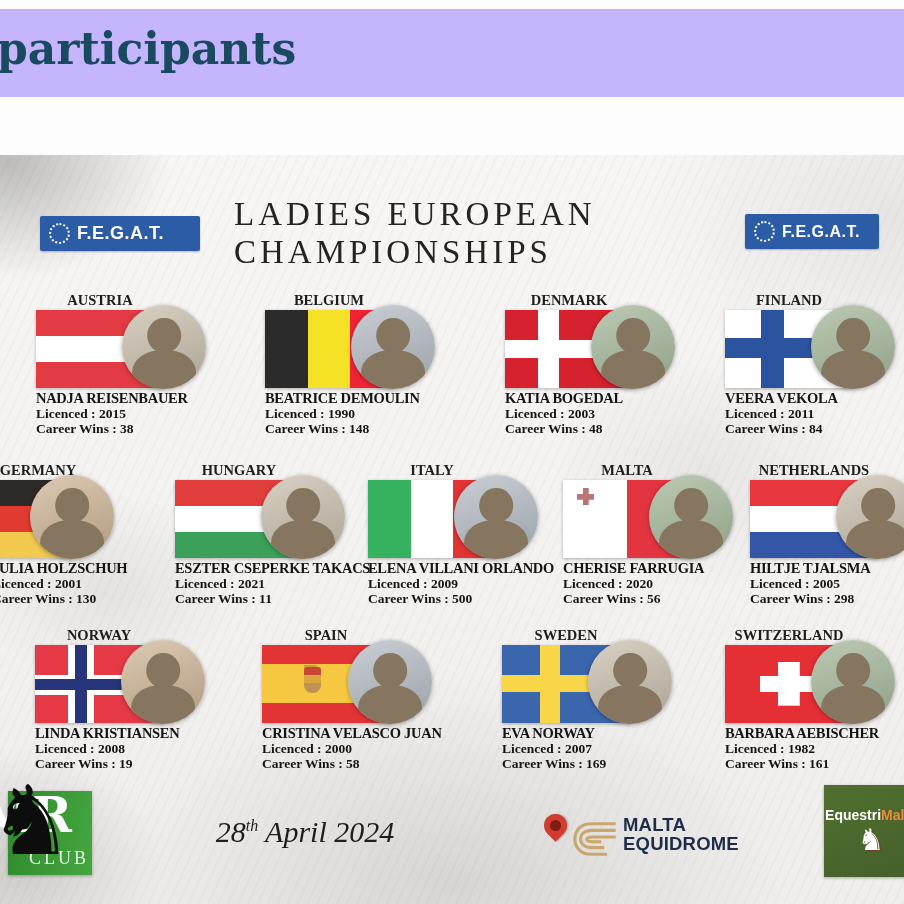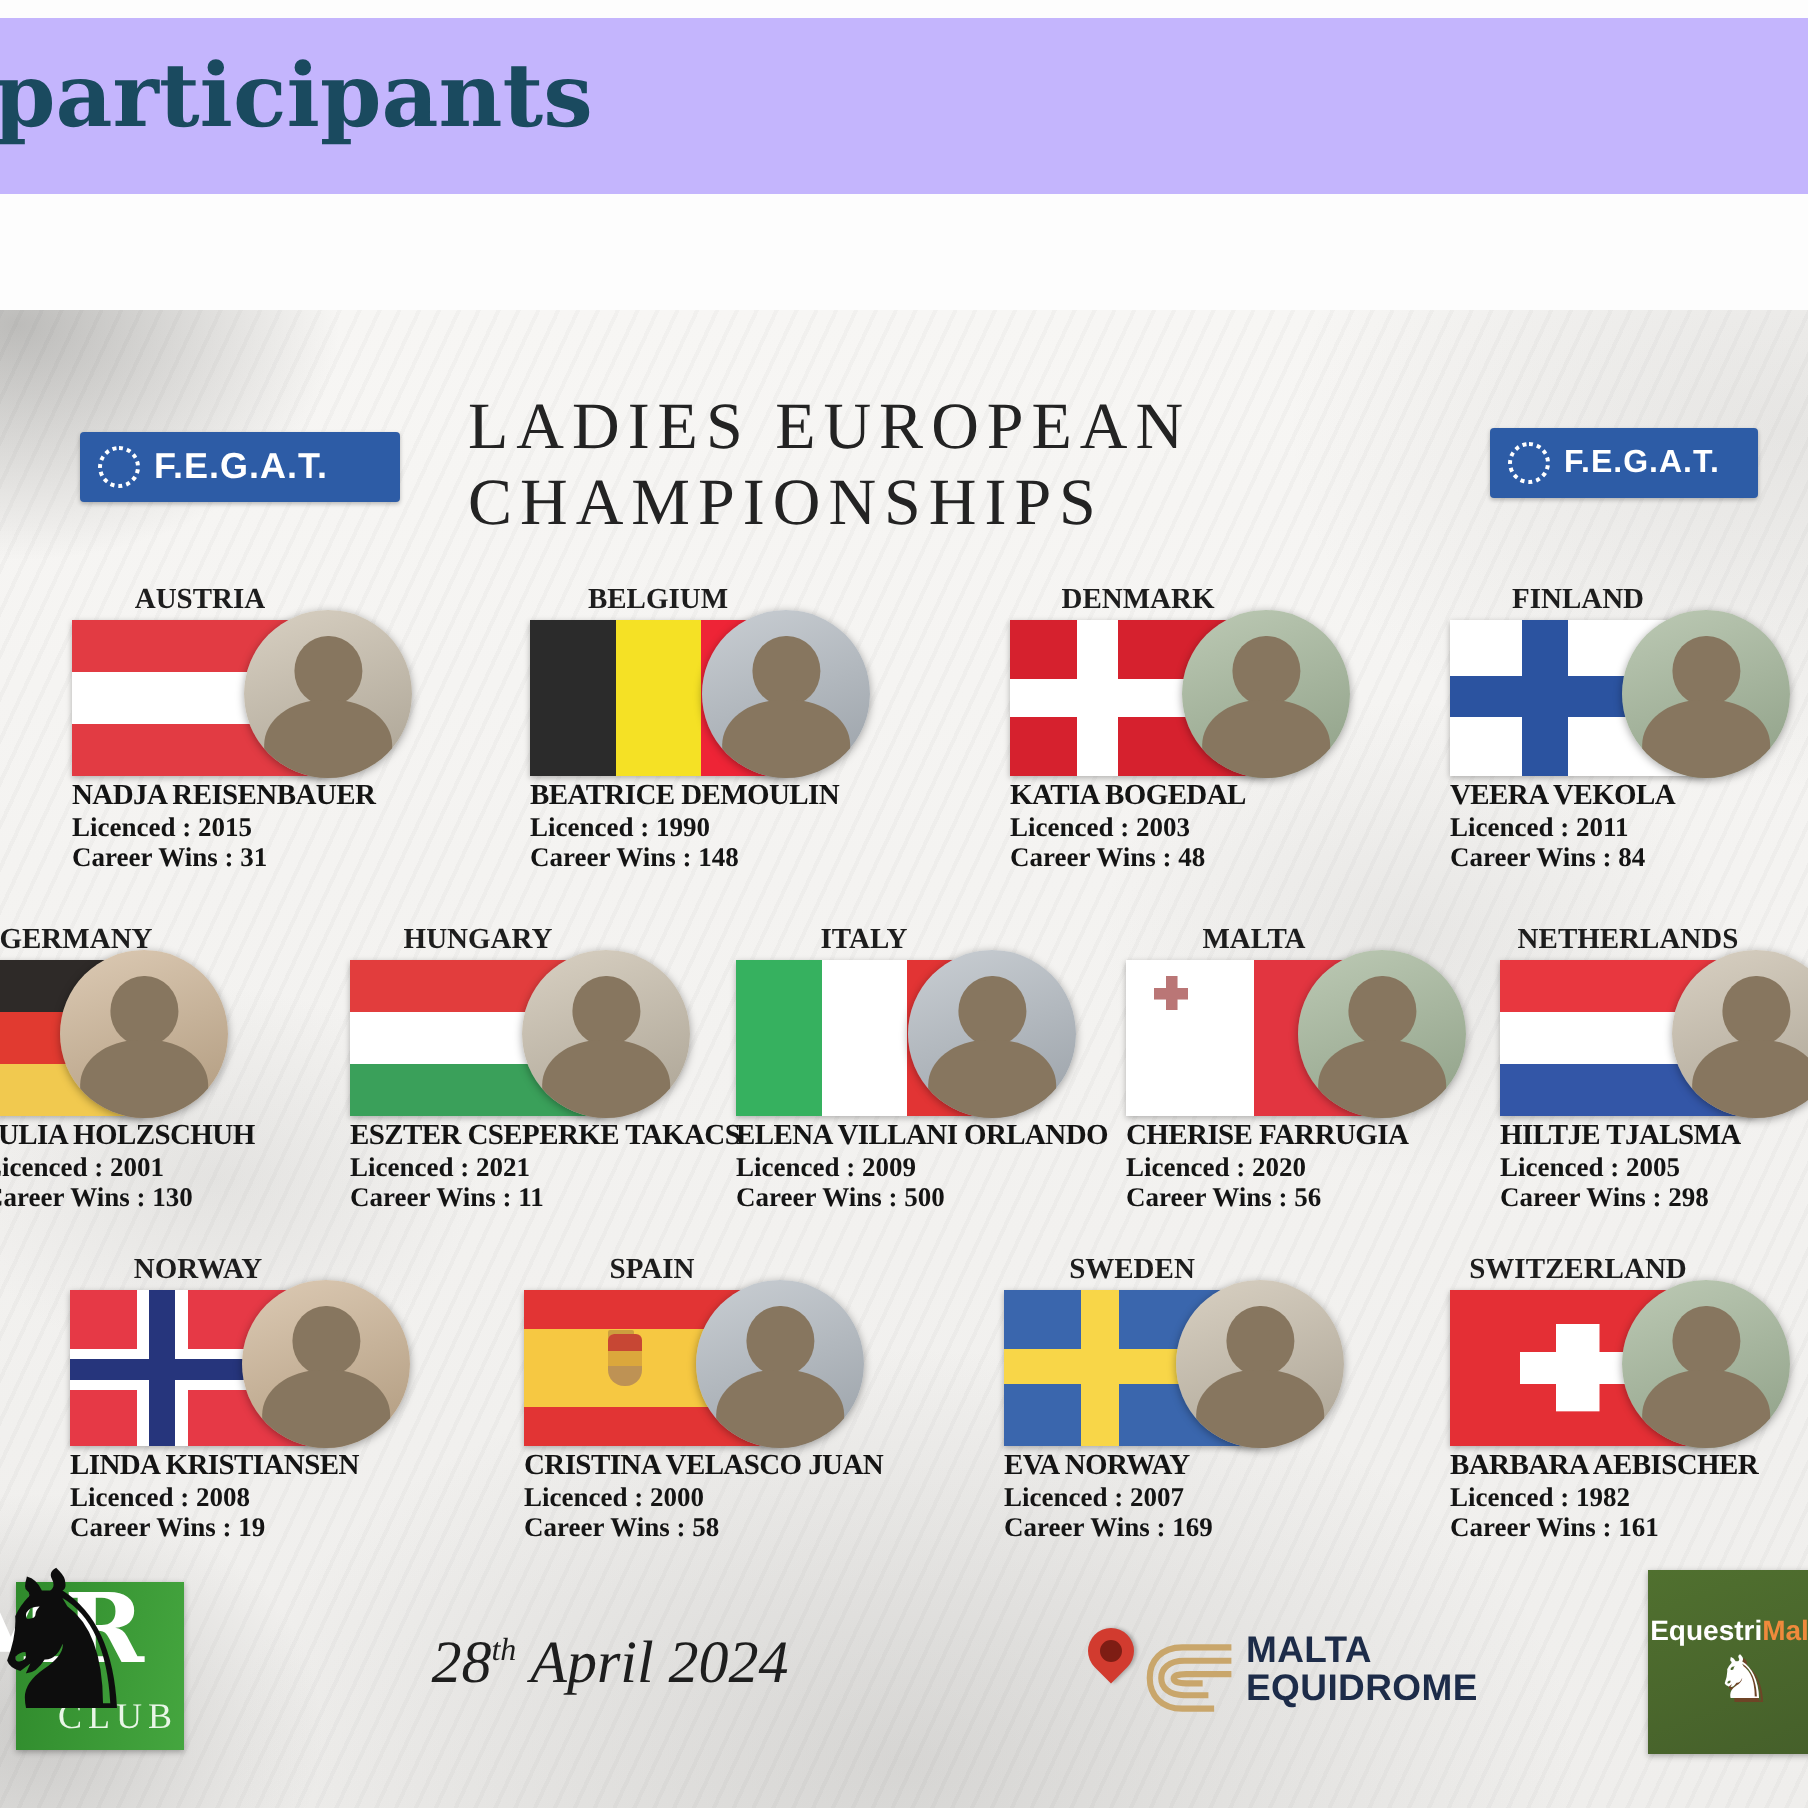--- a/index.html
+++ b/index.html
@@ -156,21 +156,21 @@
 
   <div class="entry" style="left:36px;top:137px">
     <div class="country">AUSTRIA</div>
     <div class="flagwrap">
       <div class="flag f-at"></div>
       <div class="photo ph-a"></div>
     </div>
     <div class="ptext">
       <div class="pname">NADJA REISENBAUER</div>
       <div class="pline">Licenced : 2015</div>
-      <div class="pline">Career Wins : 31</div>
+      <div class="pline">Career Wins : 38</div>
     </div>
   </div>
 
   <div class="entry" style="left:265px;top:137px">
     <div class="country">BELGIUM</div>
     <div class="flagwrap">
       <div class="flag f-be"></div>
       <div class="photo ph-c"></div>
     </div>
     <div class="ptext">

